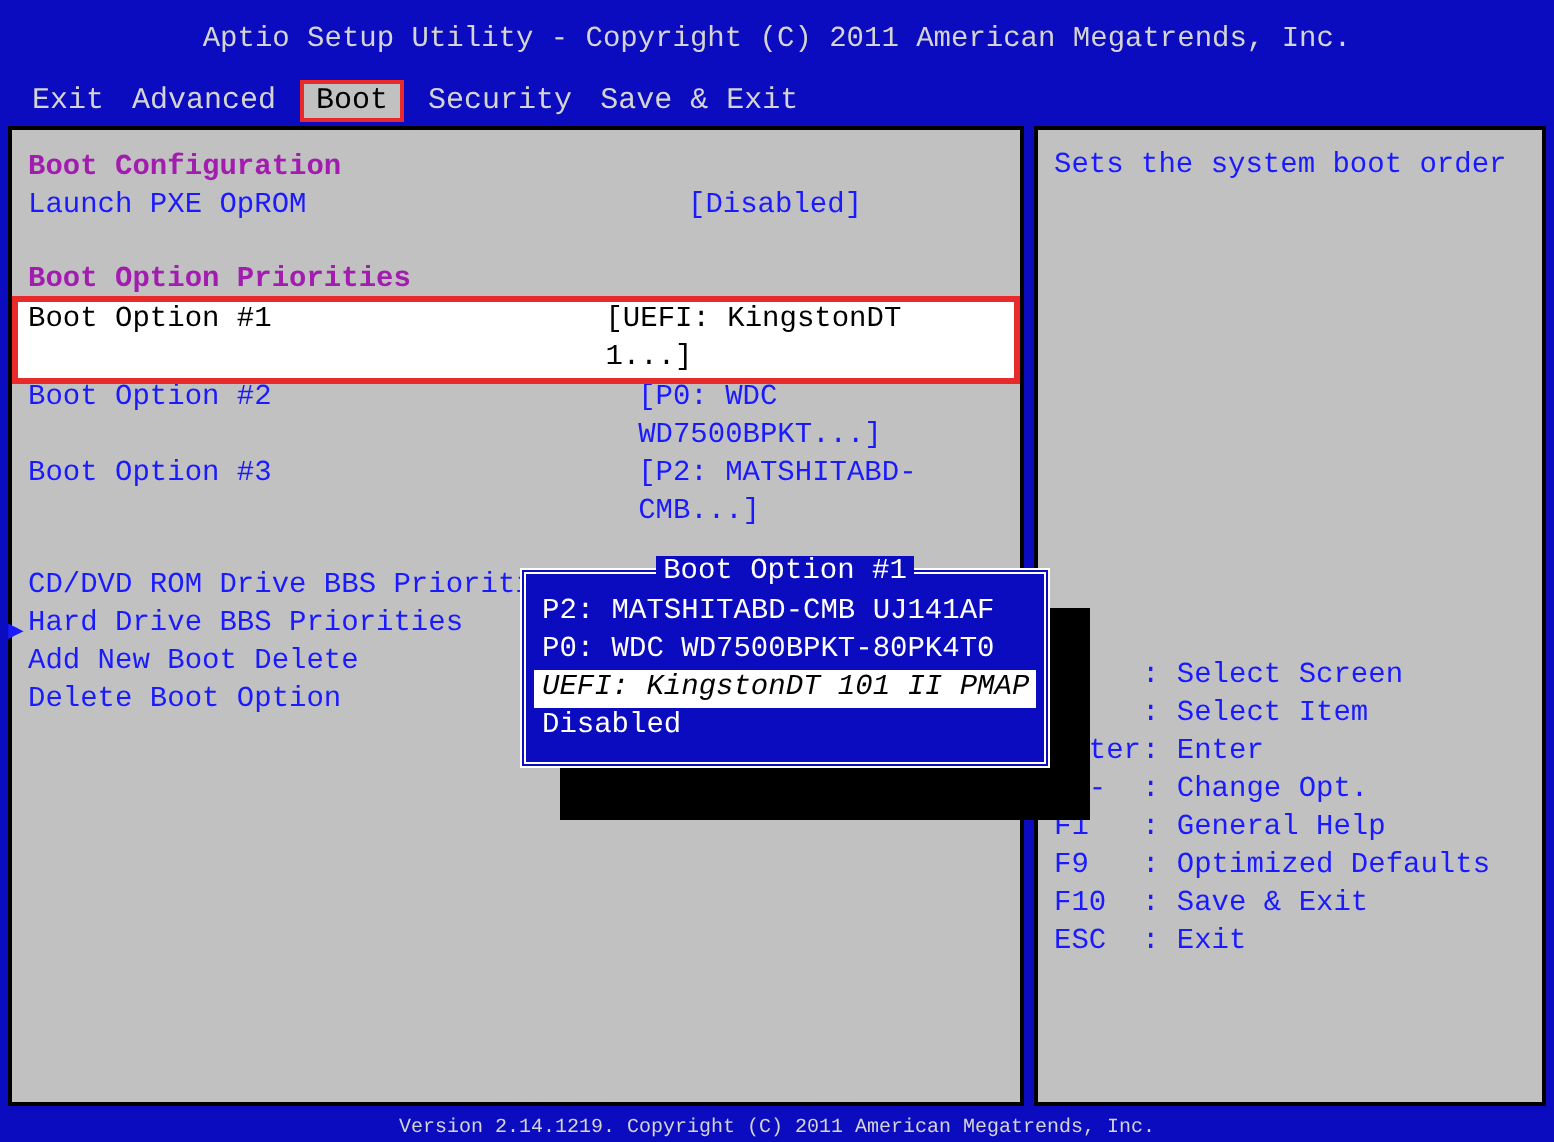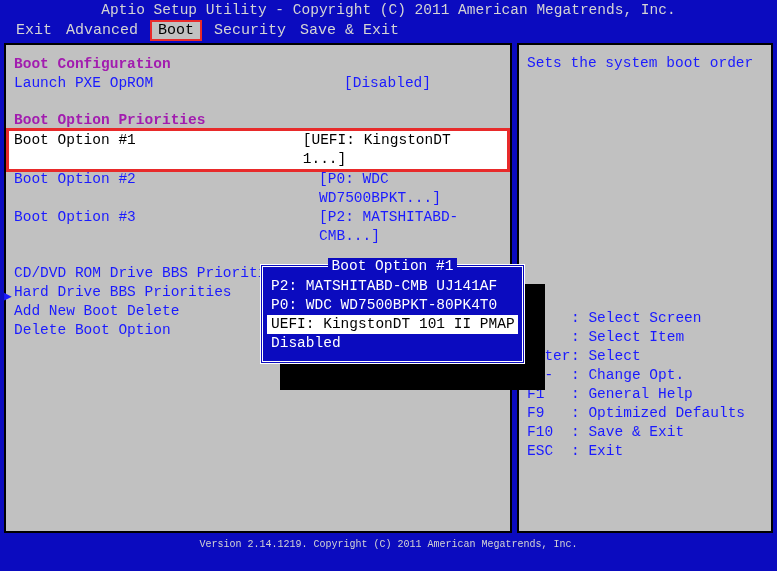--- a/index.html
+++ b/index.html
@@ -9,21 +9,21 @@
     background: #0b0bbf;
     font-family: "Courier New", monospace;
     font-size: 14.5px;
     color: #d4d4d4;
     overflow: hidden;
     position: relative;
   }
   .titlebar {
     color: #d4d4d4;
     text-align: center;
-    padding: 2px 0;
+    padding: 12px 0;
     font-size: 14.5px;
   }
   .menubar {
     display: flex;
     gap: 14px;
     padding: 2px 16px 4px 16px;
     font-size: 15px;
   }
   .menu-item { color: #d4d4d4; }
   .menu-boot {
@@ -98,20 +98,21 @@
   .popup-title span {
     background: #0b0bbf;
     padding: 0 4px;
   }
   .popup-item { line-height: 19px; white-space: nowrap; }
   .popup-selected {
     background: #fff;
     color: #000;
     margin: 0 -4px;
     padding: 0 4px;
+    font-style: italic;
   }
   .popup-shadow {
     position: absolute;
     left: 276px;
     top: 241px;
     width: 265px;
     height: 106px;
     background: #000;
     z-index: 2;
   }
@@ -196,21 +197,21 @@
         <div class="help-row">
           <span class="help-key">→←</span>
           <span>: Select Screen</span>
         </div>
         <div class="help-row">
           <span class="help-key">↑↓</span>
           <span>: Select Item</span>
         </div>
         <div class="help-row">
           <span class="help-key">Enter</span>
-          <span>: Select</span>
+          <span>: Enter</span>
         </div>
         <div class="help-row">
           <span class="help-key">+/-</span>
           <span>: Change Opt.</span>
         </div>
         <div class="help-row">
           <span class="help-key">F1</span>
           <span>: General Help</span>
         </div>
         <div class="help-row">

